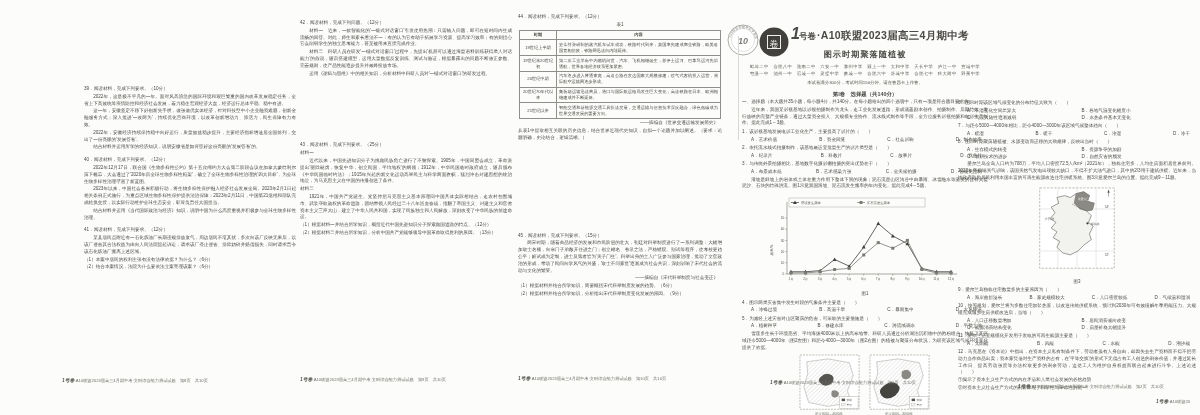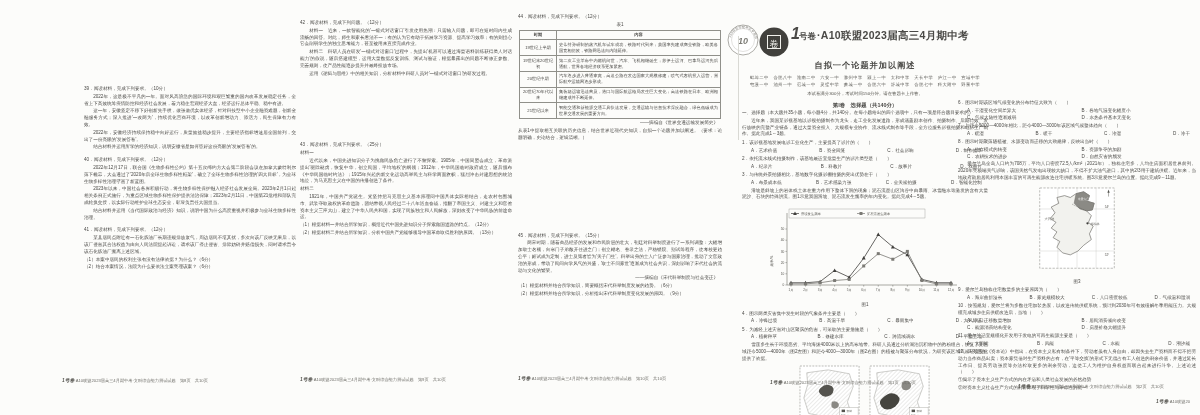--- a/index.html
+++ b/index.html
@@ -15,21 +15,21 @@
   .para{text-indent:2em;}
   .no-ind{text-indent:0;}
   .qhead{margin-top:6px;margin-bottom:1px;text-indent:0;}
   .stem{text-indent:0;margin-top:1.5px;}
   .opts{display:flex;justify-content:space-between;padding:0 6px 0 9px;margin-bottom:1px;}
   .opts.two{flex-wrap:wrap;justify-content:flex-start;padding-right:0;}
   .opts.two .opt{width:50%;box-sizing:border-box;}
   .src{text-align:right;margin:1px 4px 1px 0;text-indent:0;}
   .gap-a{height:58px;} .gap-b{height:84px;}
   
-  .title-line{text-align:center;padding-left:30px;white-space:nowrap;margin-bottom:14px;}
+  .title-line{text-align:center;padding-left:30px;white-space:nowrap;margin-bottom:3px;}
   .brand-one{font-weight:bold;font-style:italic;font-size:16px;letter-spacing:-1px;}
   .brand-hj{font-weight:bold;font-size:8.5px;margin-right:1px;}
   .main-title{font-weight:bold;font-size:10.5px;letter-spacing:0.3px;}
   .subtitle{text-align:center;font-weight:bold;font-size:8.2px;letter-spacing:1px;margin:2px 0 3px;}
   .schools{text-align:center;font-size:4.3px;color:#5a5955;letter-spacing:0.4px;margin-bottom:1px;}
   .exam-note{text-align:center;font-size:4.4px;color:#56554f;margin:2px 0 4px;}
   .section-head{text-align:center;font-weight:bold;font-size:5.4px;margin:2px 0 1px;}
   .instruction{text-indent:0;margin-bottom:1px;}
   
   .fig{text-align:center;margin:2px 0 0;}
@@ -142,21 +142,21 @@
     <div>
         <p class="para no-ind">（1）根据材料并结合所学知识，简要概括宋代科举制度发展的趋势。（6分）</p>
         <p class="para no-ind">（2）根据材料并结合所学知识，分析指出宋代科举制度变化发展的原因。（9分）</p>
       </div>
   </div>
 
   <div class="sheet" id="sheet4">
     <div class="title-line">
       <span class="brand-one">1</span><span class="brand-hj">号卷</span><span class="main-title">·A10联盟2023届高三4月期中考</span>
     </div>
-    <div class="subtitle">自拟一个论题并加以阐述</div>
+    <div class="subtitle">图示时期聚落随植被</div>
     <div class="schools">蚌埠二中　合肥八中　淮南二中　六安一中　滁州中学　颍上一中　太和中学　天长中学　庐江一中　宣城中学</div>
     <div class="schools">屯溪一中　池州一中　宿城一中　灵璧中学　萧城一中　合肥六中　舒城中学　合肥七中　科大附中　野寨中学</div>
     <div class="exam-note">本试卷满分300分，考试时间150分钟。请在答题卡上作答。</div>
     <div class="section-head">第Ⅰ卷　选择题（共140分）</div>
     <p class="instruction">一、选择题（本大题共35小题，每小题4分，共140分。在每小题给出的四个选项中，只有一项是符合题目要求的）</p>
     <p class="para">近年来，我国某影视基地以影视拍摄制作为龙头，走工业化发展道路，形成涵盖剧本创作、拍摄制作、后期特效、发行放映的完整产业链条，通过大量资金投入、大规模专业协作、流水线式制作等手段，全方位服务影视拍摄和电影生产制作。据此完成1～3题。</p>
     <p class="stem">1．该影视基地发展电影工业化生产，主要提高了影片的（　　）</p>
     <div class="opts">
         <span class="opt">A．艺术价值</span>
         <span class="opt">B．资金回笼</span>

